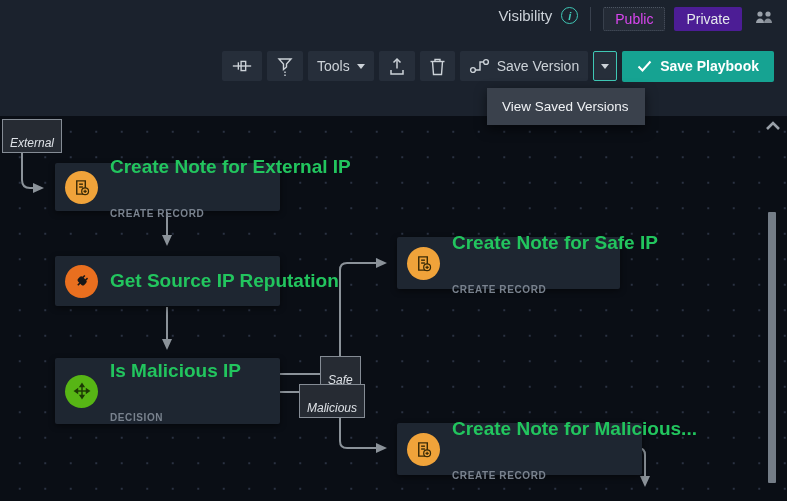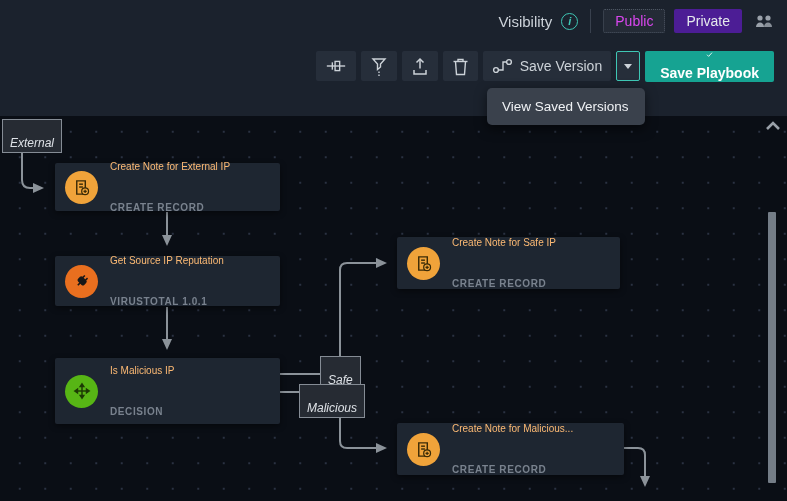--- a/index.html
+++ b/index.html
@@ -7,21 +7,21 @@
   body {
     font-family:"Liberation Sans", sans-serif;
     background:#1a212c;
     color:#e8ebef;
     position:relative;
   }
   
   .header { position:absolute; top:0; left:0; width:787px; height:116px; background:#1b222d; }
   .vis-row {
     position:absolute; top:7px; right:12px; height:28px;
-    display:flex; align-items:center; gap:9px;
+    display:flex; gap:9px;
   }
   .vis-label { font-size:15px; color:#ccd2d9; }
   .info-icon {
     width:17px; height:17px; border-radius:50%;
     border:1.5px solid #3fc7b5; color:#3fc7b5;
     font-size:11px; font-weight:bold; font-style:italic;
     display:flex; align-items:center; justify-content:center;
   }
   .v-divider { width:1px; height:24px; background:#39414e; margin:0 3px; }
   .pill-btn {
@@ -39,26 +39,26 @@
   .tb-btn {
     height:30px; min-width:30px; background:#262e3a; border-radius:2px;
     display:flex; align-items:center; justify-content:center;
     color:#ccd2d8; font-size:14px; padding:0 8px; gap:7px; border:1px solid transparent;
   }
   .tb-btn svg { display:block; }
   .caret { width:0; height:0; border-left:4px solid transparent; border-right:4px solid transparent; border-top:5px solid #ccd2d8; }
   .tb-caret-btn { border:1px solid #3fc7b5; width:24px; min-width:24px; padding:0; }
   .tb-save-playbook {
     height:31px; background:#16a392; color:#ffffff; font-weight:bold;
-    padding:0 14px; gap:8px;flex-direction:column;
+    padding:0 14px; gap:8px;
   }
   
   .menu {
     position:absolute; left:487px; top:88px; width:158px; z-index:30;
-    background:#3a414c; border-radius:5px; box-shadow:0 4px 12px rgba(0,0,0,.55);
+    background:#3a414c; border-radius:0; box-shadow:0 4px 12px rgba(0,0,0,.55);
   }
   .menu-item {
     height:37px; display:flex; align-items:center; padding-left:15px;
     font-size:13.5px; color:#f0f2f5;
   }
   .menu-item + .menu-item { border-top:1px solid #2f3640; }
   
   .canvas {
     position:absolute; top:116px; left:0; width:787px; height:385px;
     background-color:#0a0e15;
@@ -73,21 +73,21 @@
     box-shadow:0 2px 6px rgba(0,0,0,.45);
   }
   .node-icon {
     width:33px; height:33px; border-radius:50%; flex:0 0 33px;
     display:flex; align-items:center; justify-content:center;
   }
   .ic-amber { background:#f0a33a; }
   .ic-orange { background:#e96f1f; }
   .ic-green { background:#57b515; }
   .node-text { display:flex; flex-direction:column; gap:2px; min-width:0; }
-  .node-title { font-size:10px; font-weight:normal; color:#fdba74; white-space:nowrap; }
+  .node-title { font-size:19px; font-weight:bold; color:#22c55e; white-space:nowrap; }
   .node-subtitle { font-size:10px; font-weight:bold; letter-spacing:.6px; color:#79828e; text-transform:uppercase;margin-top:28px; }
   
   .edge-label {
     position:absolute; z-index:5;
     background:#262b33; border:1px solid #858c95; color:#dde1e6;
     font-size:12px; font-style:italic; padding:16px 7px 2px 7px; white-space:nowrap;
   }
   
   .chevron-up { position:absolute; left:764px; top:3px; width:18px; height:14px; }
   .scroll-thumb { position:absolute; left:768px; top:96px; width:8px; height:271px; background:#747d87; border-radius:1px; }
@@ -125,20 +125,24 @@
       </svg>
     </button>
     <button class="tb-btn">
       <svg width="18" height="20" viewBox="0 0 18 20">
         <g stroke="#ccd2d8" stroke-width="1.4" fill="none">
           <path d="M3 3 h12 l-4.5 5 v3 l-3 2.5 v-5.5 z"></path>
           <line x1="9" y1="15.5" x2="9" y2="17"></line>
           <line x1="9" y1="18.5" x2="9" y2="20"></line>
         </g>
       </svg>
+    </button>
+    <button class="tb-btn">
+      <span>Tools</span>
+      <span class="caret"></span>
     </button>
     <button class="tb-btn">
       <svg width="18" height="19" viewBox="0 0 18 19">
         <g stroke="#ccd2d8" stroke-width="1.5" fill="none">
           <path d="M3 13 v4 h12 v-4"></path>
           <line x1="9" y1="11.5" x2="9" y2="2.5"></line>
           <path d="M5.5 5.5 L9 2 l3.5 3.5"></path>
         </g>
       </svg>
     </button>
@@ -218,21 +222,20 @@
         <g transform="rotate(45 10 10)" stroke="#171717" stroke-width="1.6" fill="none">
           <line x1="8" y1="3" x2="8" y2="6.5"></line>
             <line x1="12" y1="3" x2="12" y2="6.5"></line>
           <rect x="6.2" y="6.5" width="7.6" height="5.2" rx="1.2" fill="#171717"></rect>
           <line x1="10" y1="11.7" x2="10" y2="15.5"></line>
         </g>
       </svg>
     </span>
     <span class="node-text">
       <span class="node-title">Get Source IP Reputation</span>
-      <span class="node-subtitle">VIRUSTOTAL 1.0.1</span>
     </span>
   </div>
 
   <div class="node" style="left:55px; top:242px; width:225px; height:66px;">
     <span class="node-icon ic-green">
       <svg width="18" height="18" viewBox="0 0 20 20">
         <g stroke="#1d3a05" stroke-width="1.6" fill="#1d3a05">
           <line x1="10" y1="4.5" x2="10" y2="15.5"></line>
             <line x1="4.5" y1="10" x2="15.5" y2="10"></line>
           <path d="M10 2 l2 3 h-4 z"></path>
@@ -259,21 +262,21 @@
         <circle cx="13.8" cy="14" r="3.6" fill="#f0a33a" stroke="#3a2b07" stroke-width="1.3"></circle>
         <path d="M13.8 12.3 v3.4 M12.1 14 h3.4" stroke="#3a2b07" stroke-width="1.3"></path>
       </svg>
     </span>
     <span class="node-text">
       <span class="node-title">Create Note for Safe IP</span>
       <span class="node-subtitle">CREATE RECORD</span>
     </span>
   </div>
 
-  <div class="node" style="left:397px; top:307px; width:227px; height:52px;">
+  <div class="node" style="left:397px; top:307px; width:245px; height:52px;">
     <span class="node-icon ic-amber">
       <svg width="19" height="19" viewBox="0 0 20 20">
         <g stroke="#3a2b07" stroke-width="1.5" fill="none">
           <path d="M5 3 h9 v14 h-9 z"></path>
             <line x1="7.5" y1="6.5" x2="11.5" y2="6.5"></line>
             <line x1="7.5" y1="9.5" x2="11.5" y2="9.5"></line>
         </g>
         <circle cx="13.8" cy="14" r="3.6" fill="#f0a33a" stroke="#3a2b07" stroke-width="1.3"></circle>
         <path d="M13.8 12.3 v3.4 M12.1 14 h3.4" stroke="#3a2b07" stroke-width="1.3"></path>
       </svg>

